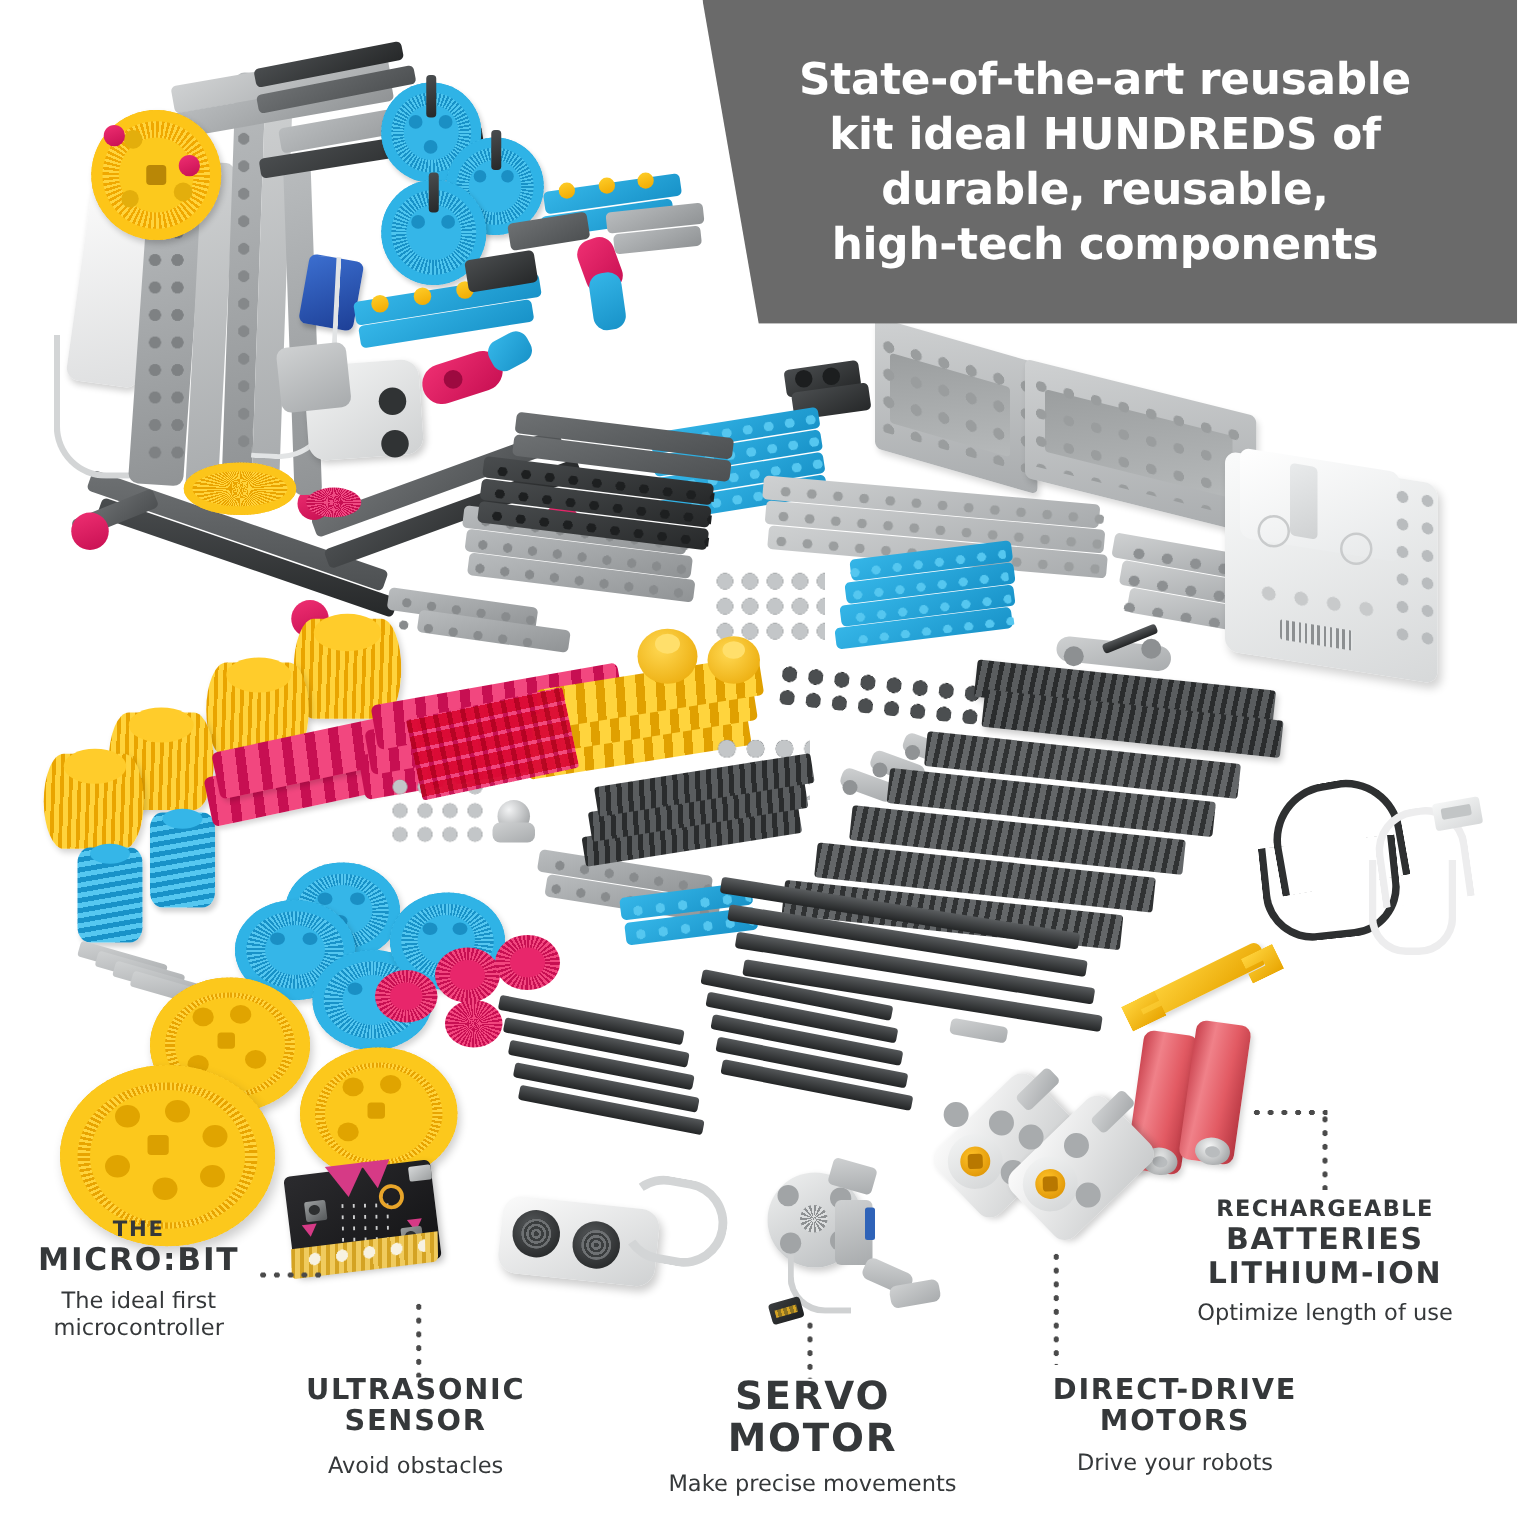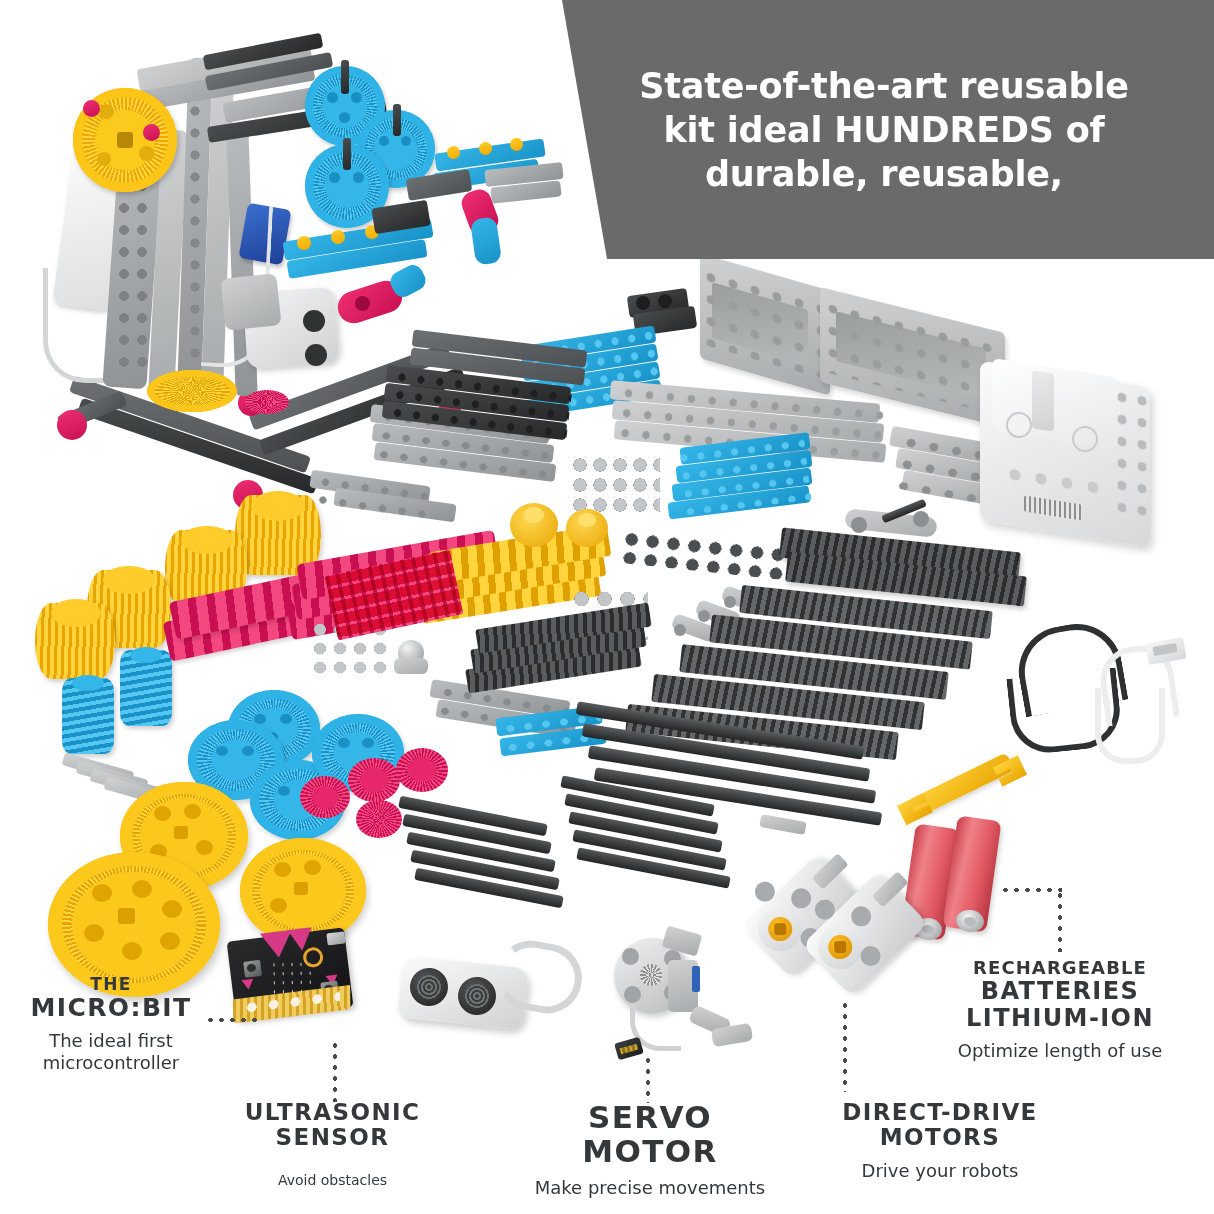--- a/index.html
+++ b/index.html
@@ -701,35 +701,36 @@
       <div class="abs c-grayL" style="left:22px;top:14px;width:40px;height:18px;border-radius:6px;transform:rotate(-10deg);"></div>
     </div>
 
   </div>
 
   <div class="banner"></div>
   <div class="banner-text">
     <div class="banner-line">State-of-the-art reusable</div>
     <div class="banner-line">kit ideal HUNDREDS of</div>
     <div class="banner-line">durable, reusable,</div>
+    <div class="banner-line">high-tech components</div>
   </div>
 
   <div class="abs" style="left:6px;top:975px;width:210px;">
     <div class="cap-title" style="font-size:17px;">THE</div>
     <div class="cap-title" style="font-size:25px;">MICRO:BIT</div>
     <div class="cap-sub" style="font-size:18px;margin-top:9px;">The ideal first</div>
     <div class="cap-sub" style="font-size:18px;">microcontroller</div>
   </div>
   <div class="dots-h" style="left:205px;top:1018px;width:58px;"></div>
 
   <div class="dots-v" style="left:333px;top:1040px;height:62px;"></div>
   <div class="abs" style="left:225px;top:1100px;width:215px;">
     <div class="cap-title" style="font-size:23px;">ULTRASONIC</div>
     <div class="cap-title" style="font-size:23px;">SENSOR</div>
-    <div class="cap-sub" style="font-size:14px;margin-top:21px;">Avoid obstacles</div>
+    <div class="cap-sub" style="font-size:18px;margin-top:11px;">Avoid obstacles</div>
   </div>
 
   <div class="dots-v" style="left:646px;top:1055px;height:48px;"></div>
   <div class="abs" style="left:515px;top:1100px;width:270px;">
     <div class="cap-title" style="font-size:31px;">SERVO MOTOR</div>
     <div class="cap-sub" style="font-size:18px;margin-top:9px;">Make precise movements</div>
   </div>
 
   <div class="dots-v" style="left:843px;top:1000px;height:92px;"></div>
   <div class="abs" style="left:815px;top:1100px;width:250px;">

